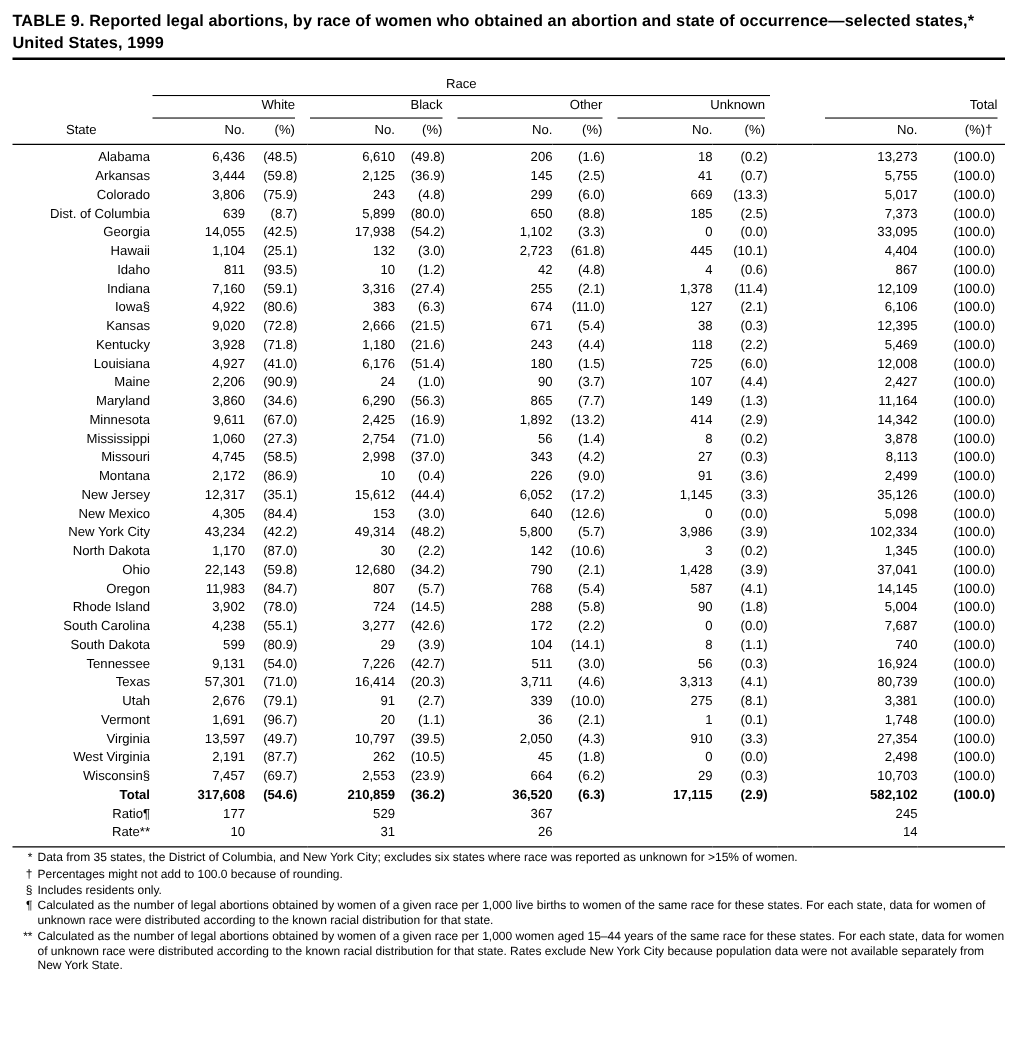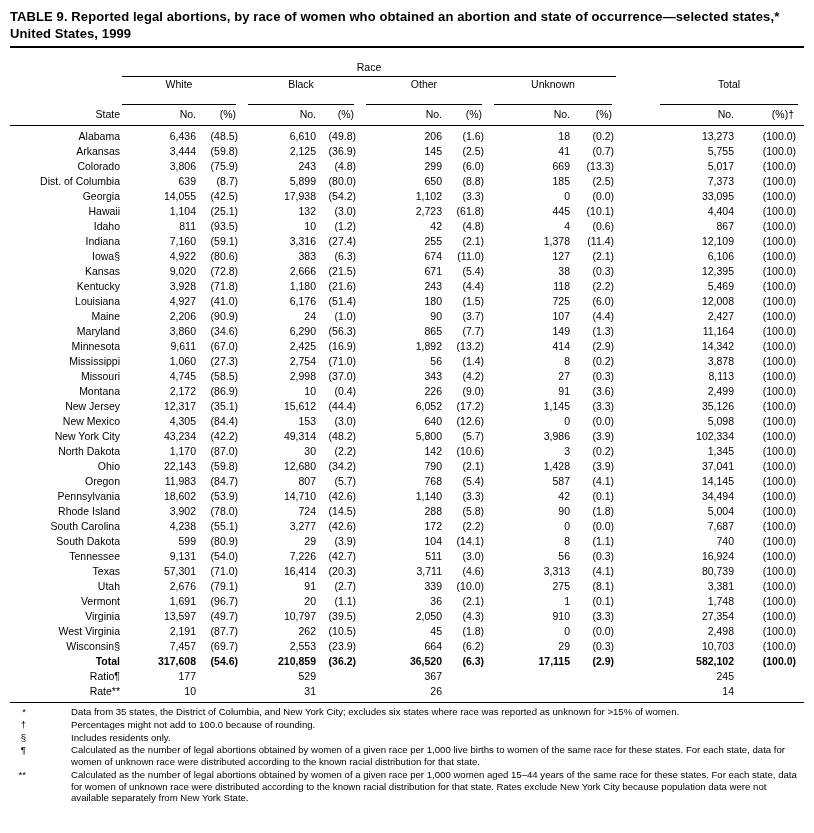--- a/index.html
+++ b/index.html
@@ -9,41 +9,41 @@
   .title { font-weight:bold; font-size:13px; line-height:1.32; letter-spacing:0.1px; }
   .title-rule { border-top:2px solid #000; margin:4px 0 0 0; height:0; }
 
   table.data { width:794px; border-collapse:collapse; table-layout:fixed; font-size:10.5px; }
   table.data th, table.data td { padding:0; line-height:15px; white-space:nowrap; font-weight:normal; overflow:hidden; }
 
   th.spacer, td.gap { border:none; }
 
   .race-span div { border-bottom:1px solid #000; text-align:center; padding-bottom:1px; margin:12px 6px 0 2px; font-size:10.5px; }
   th.group { vertical-align:bottom; }
-  th.group div { border-bottom:1px solid #000; text-align:center; padding-bottom:12px; margin:0 10px 0 2px; }
+  th.group div { border-bottom:1px solid #000; text-align:right; padding-bottom:2px; margin:0 10px 0 2px; }
   th.group.last div { margin:0 6px 0 10px; }
 
   tr.colhead th { border-bottom:1px solid #000; vertical-align:bottom; padding-bottom:3px; padding-top:2px; }
-  th.state-h { text-align:right; }
+  th.state-h { text-align:center; }
   th.no-h { text-align:right; }
   th.pct-h { text-align:right; padding-right:10px !important; }
 
   td.state { text-align:right; }
   td.num { text-align:right; }
   td.pct { text-align:right; padding-right:8px !important; }
   td.totalcol { font-weight:bold; }
   tr.row-total td { font-weight:bold; }
   tr.row-stat td.totalcol { font-weight:normal; }
   tbody tr:first-child td { padding-top:3px; }
   tr.bottom-rule td { border-bottom:1px solid #000; padding-bottom:3px; }
 
   .footnotes { margin-top:3px; font-size:9.6px; line-height:1.22; }
   .footnote { display:flex; margin-top:1px; }
   .fn-marker { flex:none; width:16px; text-align:right; padding-right:4px; }
-  .fn-text { flex:1; white-space:normal;margin-left:41px; }
+  .fn-text { flex:1; white-space:normal; }
 </style>
 </head>
 <body>
 
 <div class="page">
 
   <div class="title">TABLE 9. Reported legal abortions, by race of women who obtained an abortion and state of occurrence—selected states,* United States, 1999</div>
   <div class="title-rule"></div>
 
   <table class="data">
@@ -435,34 +435,20 @@
           <td class="pct">(5.7)</td>
           <td class="num">768</td>
           <td class="pct">(5.4)</td>
           <td class="num">587</td>
           <td class="pct">(4.1)</td>
           <td class="gap"></td>
           <td class="num totalcol">14,145</td>
           <td class="pct totalcol">(100.0)</td>
         </tr>
         <tr>
-          <td class="state">Pennsylvania</td>
-          <td class="num">18,602</td>
-          <td class="pct">(53.9)</td>
-          <td class="num">14,710</td>
-          <td class="pct">(42.6)</td>
-          <td class="num">1,140</td>
-          <td class="pct">(3.3)</td>
-          <td class="num">42</td>
-          <td class="pct">(0.1)</td>
-          <td class="gap"></td>
-          <td class="num totalcol">34,494</td>
-          <td class="pct totalcol">(100.0)</td>
-        </tr>
-        <tr>
           <td class="state">Rhode Island</td>
           <td class="num">3,902</td>
           <td class="pct">(78.0)</td>
           <td class="num">724</td>
           <td class="pct">(14.5)</td>
           <td class="num">288</td>
           <td class="pct">(5.8)</td>
           <td class="num">90</td>
           <td class="pct">(1.8)</td>
           <td class="gap"></td>

